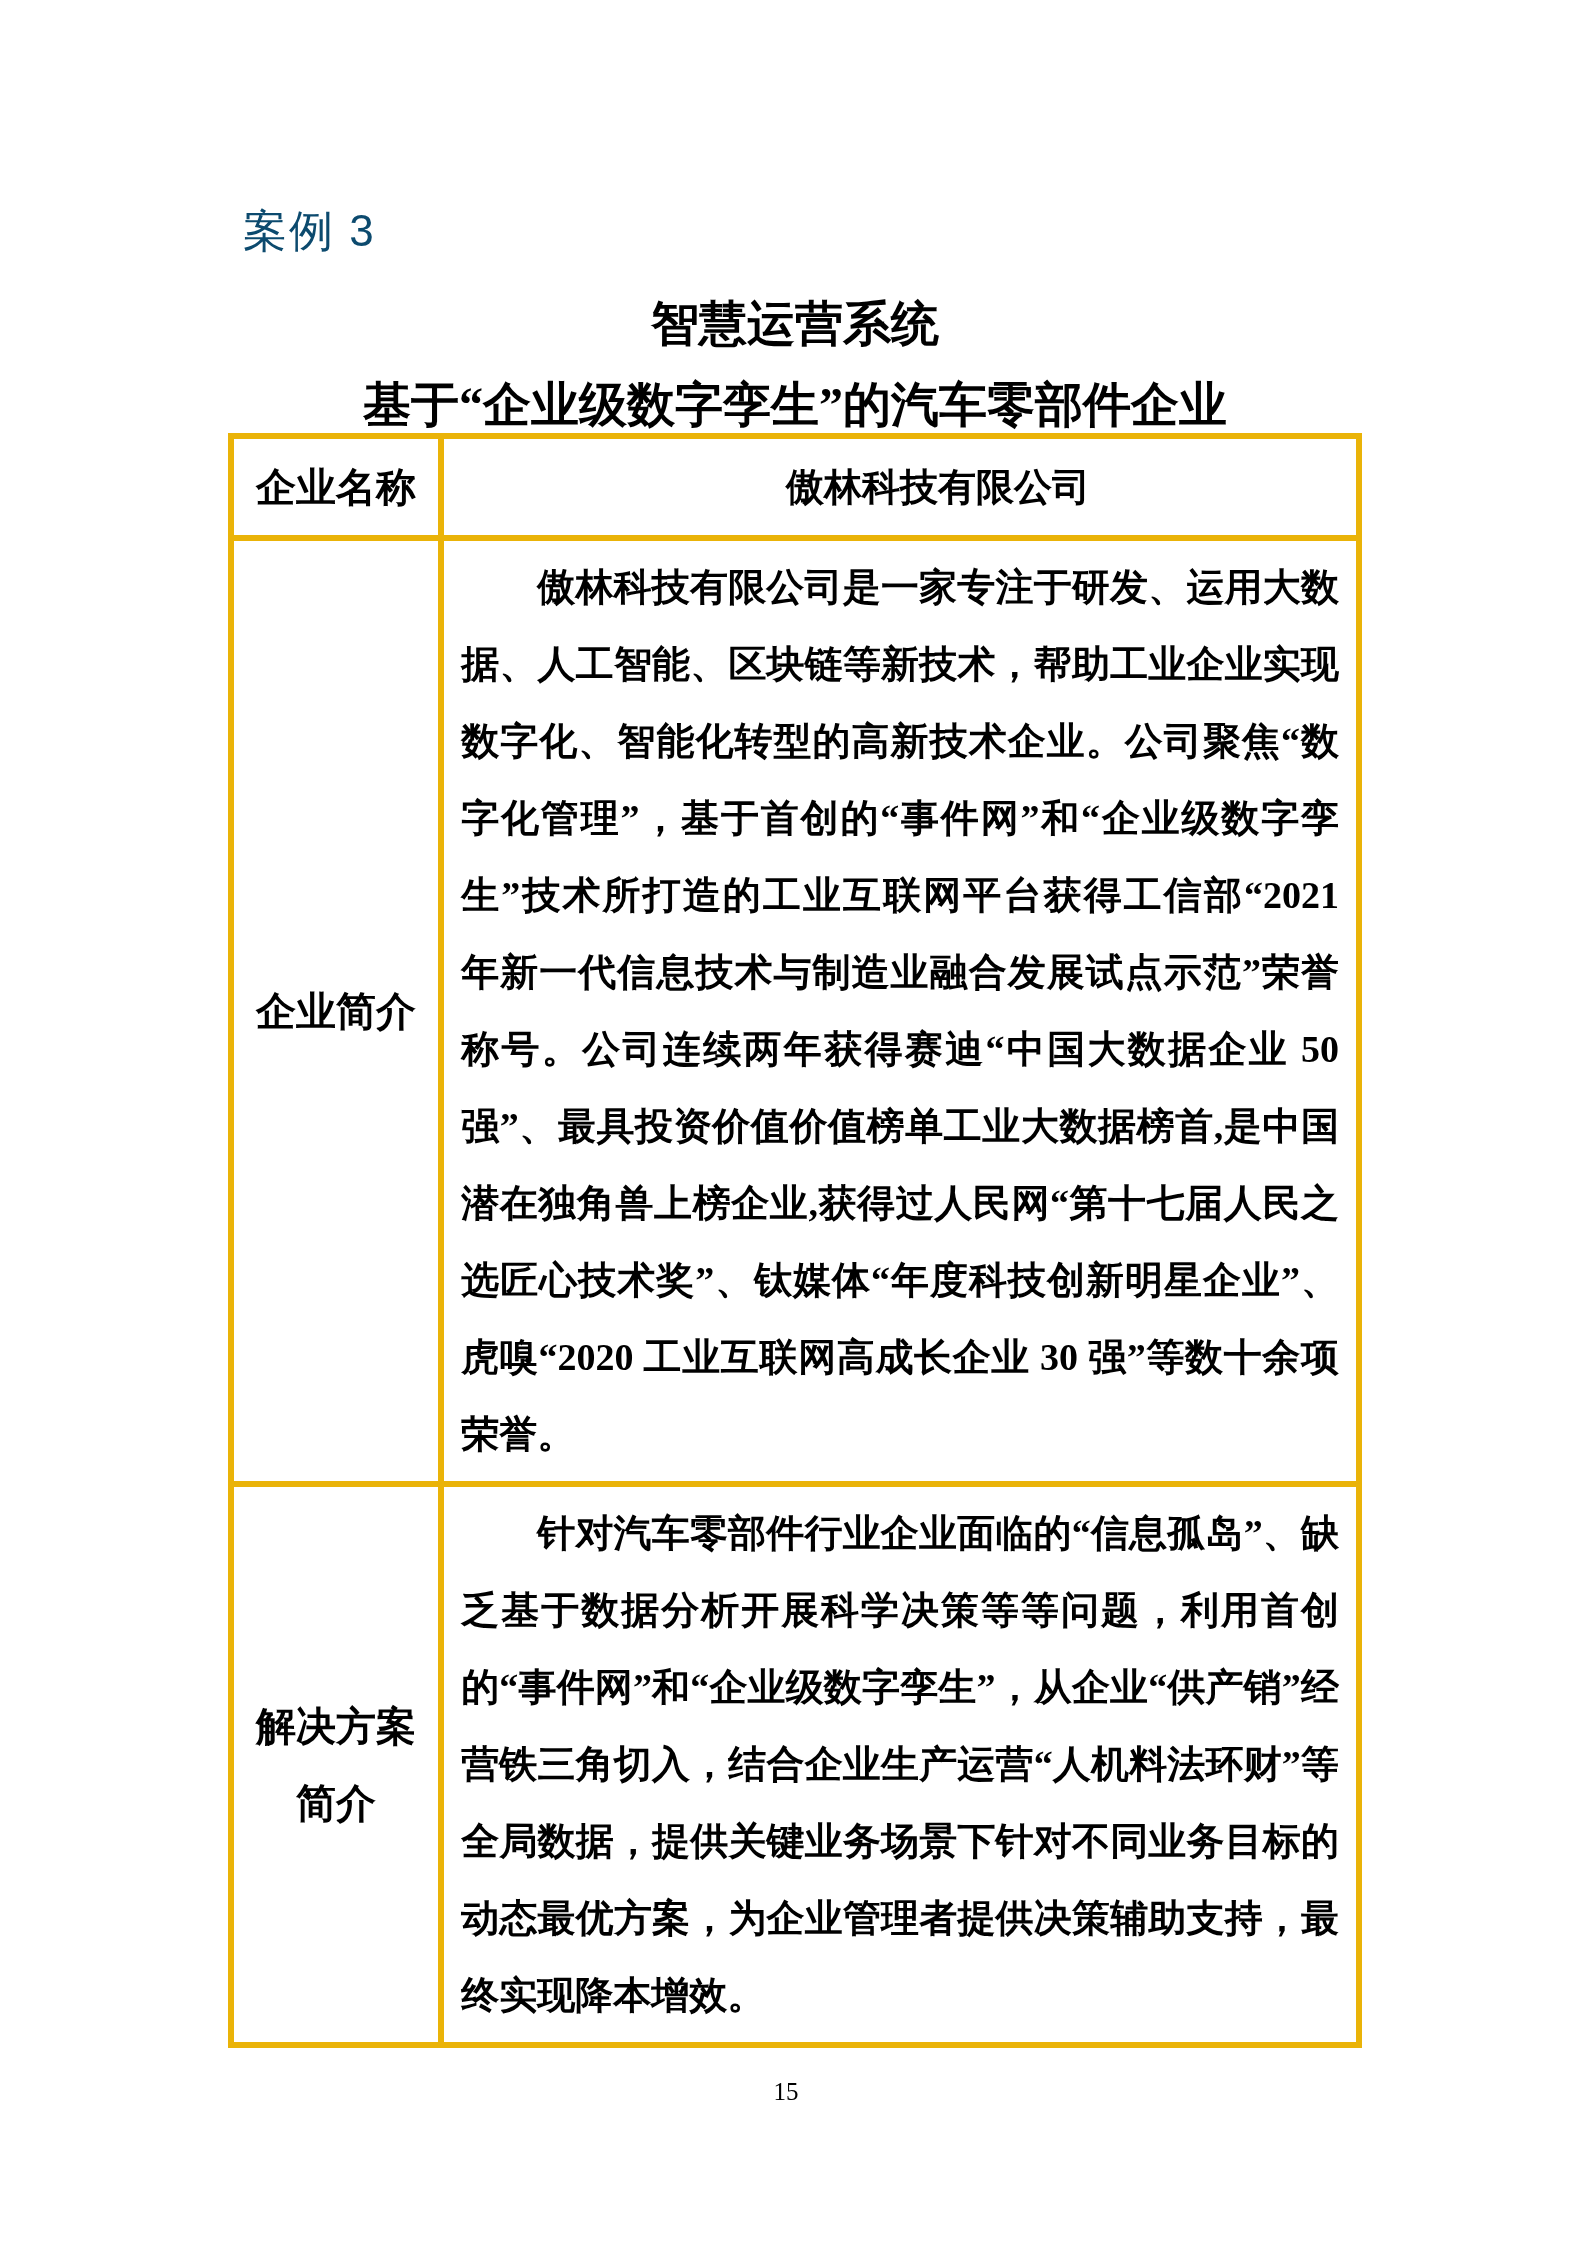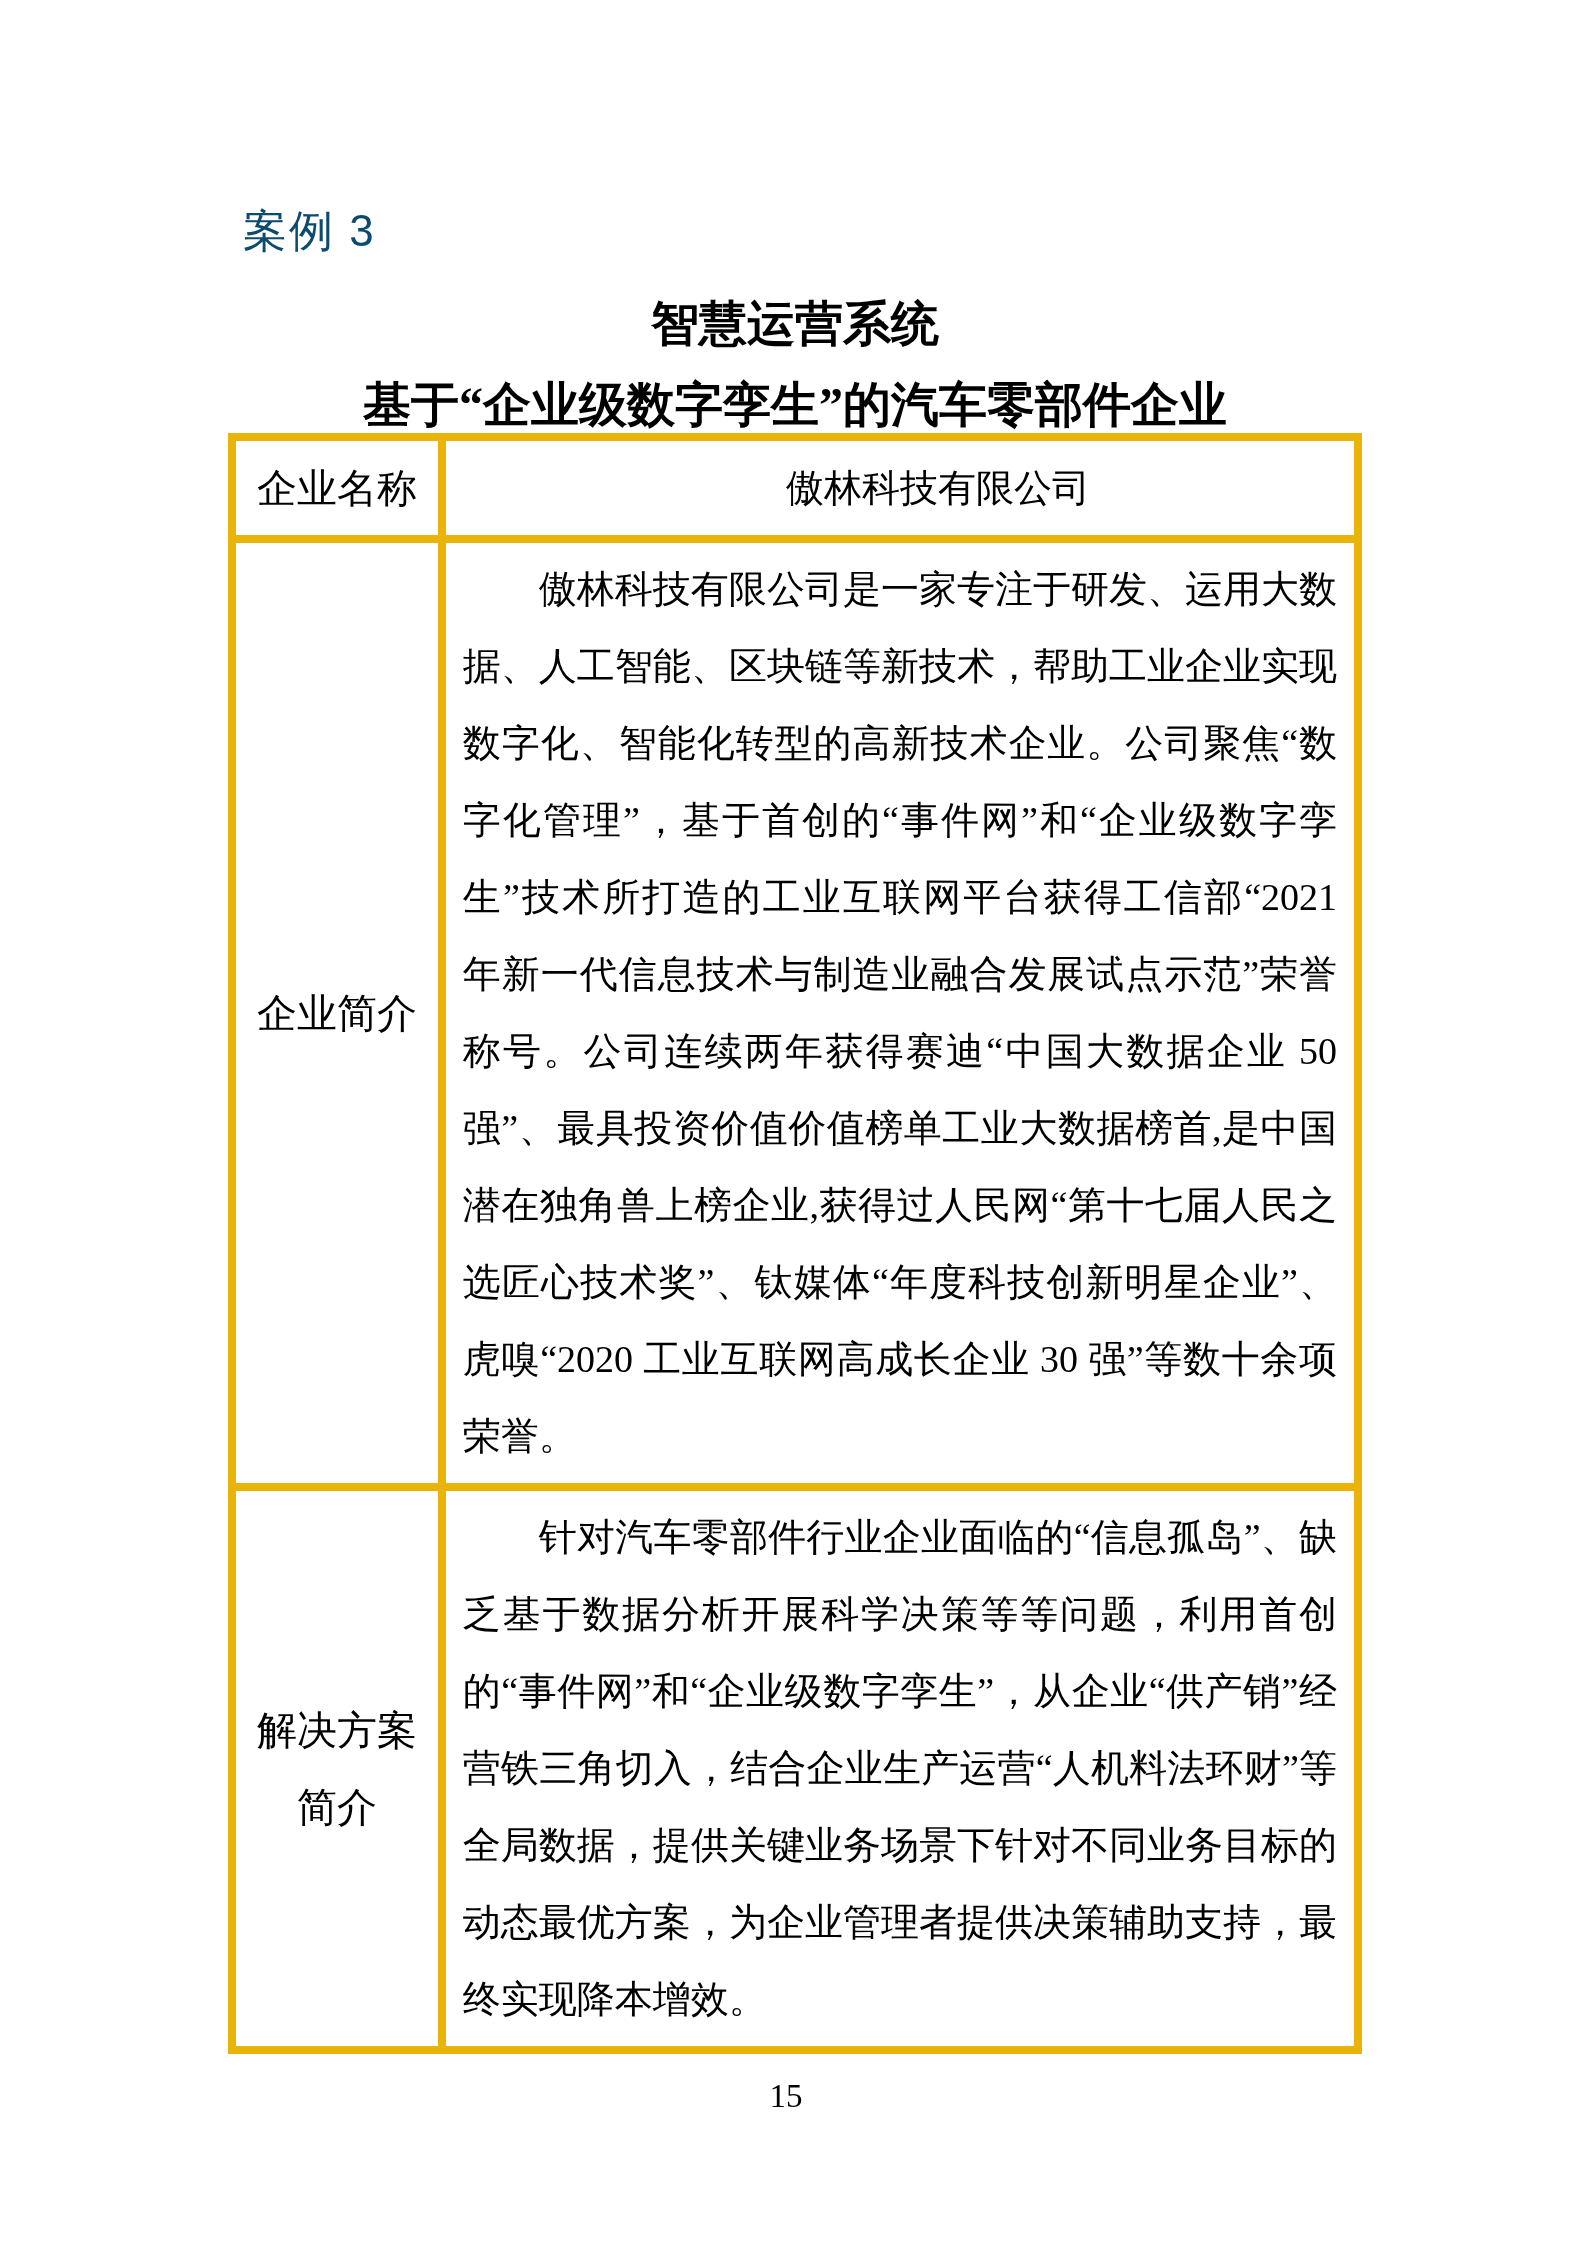--- a/index.html
+++ b/index.html
@@ -39,22 +39,23 @@
   }
   table.info-table {
     position: absolute;
     left: 228px;
     top: 433px;
     width: 1134px;
     border-collapse: collapse;
     table-layout: fixed;
   }
   table.info-table td {
-    border: 8px solid #eab308;
+    border: 6px solid #eab308;
     box-sizing: border-box;
+    font-weight: bold;
   }
   td.label-cell {
     width: 183px;
     text-align: center;
     vertical-align: middle;
     font-size: 40px;
     line-height: 77px;
     padding: 0 6px;
   }
   td.content-cell {
@@ -76,21 +77,21 @@
   tr.row-name        td { height: 102px; }
   tr.row-profile     td { height: 845px; }
   tr.row-solution    td { height: 463px; }
   tr.row-solutionname td { height: 165px; }
   .page-number {
     position: absolute;
     left: 0;
     top: 2078px;
     width: 1572px;
     text-align: center;
-    font-size: 33px;
+    font-size: 25px;
     color: #000000;
   }
 </style>
 </head>
 <body>
 
 <div class="page">
 
   <div class="case-label">案例 3</div>
 

